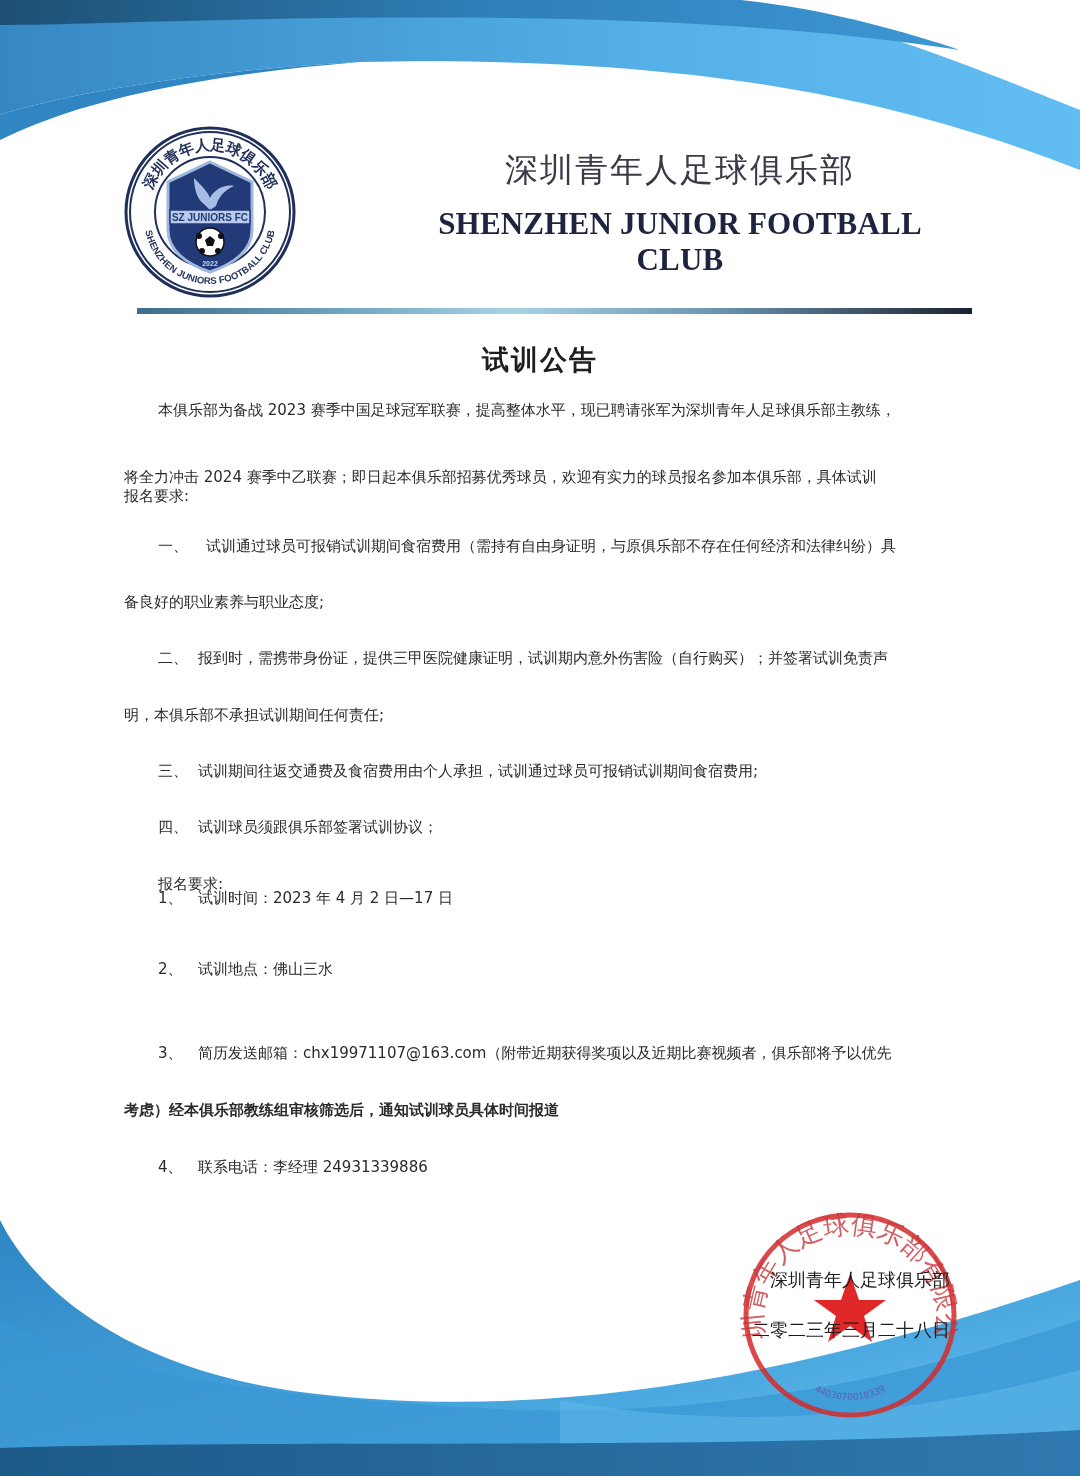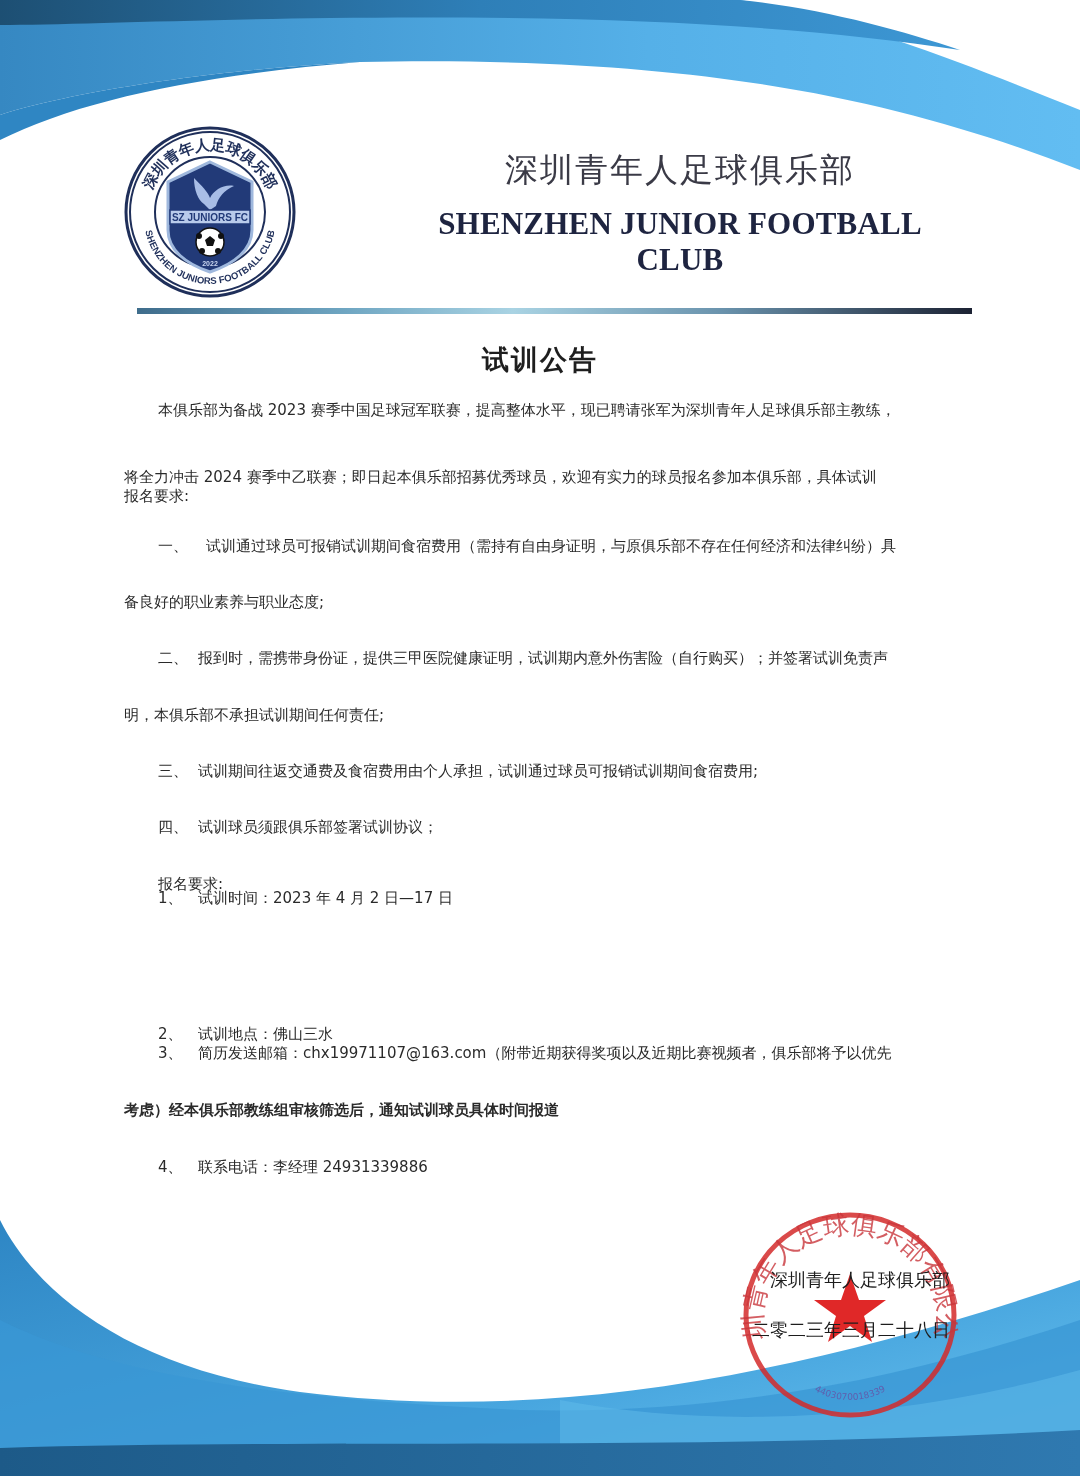--- a/index.html
+++ b/index.html
@@ -123,21 +123,21 @@
 
 <div class="layer para indent" style="top:817px;">
   <span class="num">四、</span><span>试训球员须跟俱乐部签署试训协议；</span>
 </div>
 
 <div class="layer para indent" style="top:874px;">报名要求:</div>
 
 <div class="layer para indent" style="top:888px;">
   <span class="num">1、</span><span>试训时间：2023 年 4 月 2 日—17 日</span>
 </div>
-<div class="layer para indent" style="top:1024px;">
+<div class="layer para indent" style="top:959px;">
   <span class="num">2、</span><span>试训地点：佛山三水</span>
 </div>
 <div class="layer para indent" style="top:1043px;">
   <span class="num">3、</span><span>简历发送邮箱：chx19971107@163.com（附带近期获得奖项以及近期比赛视频者，俱乐部将予以优先</span>
 </div>
 <div class="layer para" style="top:1100px;font-weight:bold;">考虑）经本俱乐部教练组审核筛选后，通知试训球员具体时间报道</div>
 <div class="layer para indent" style="top:1157px;">
   <span class="num">4、</span><span>联系电话：李经理  24931339886</span>
 </div>
 

